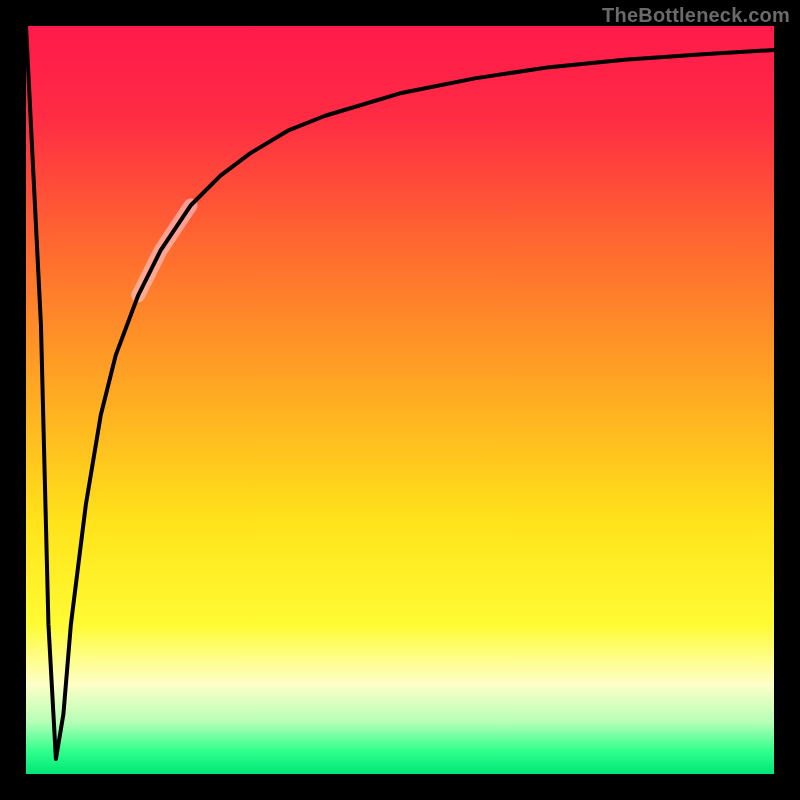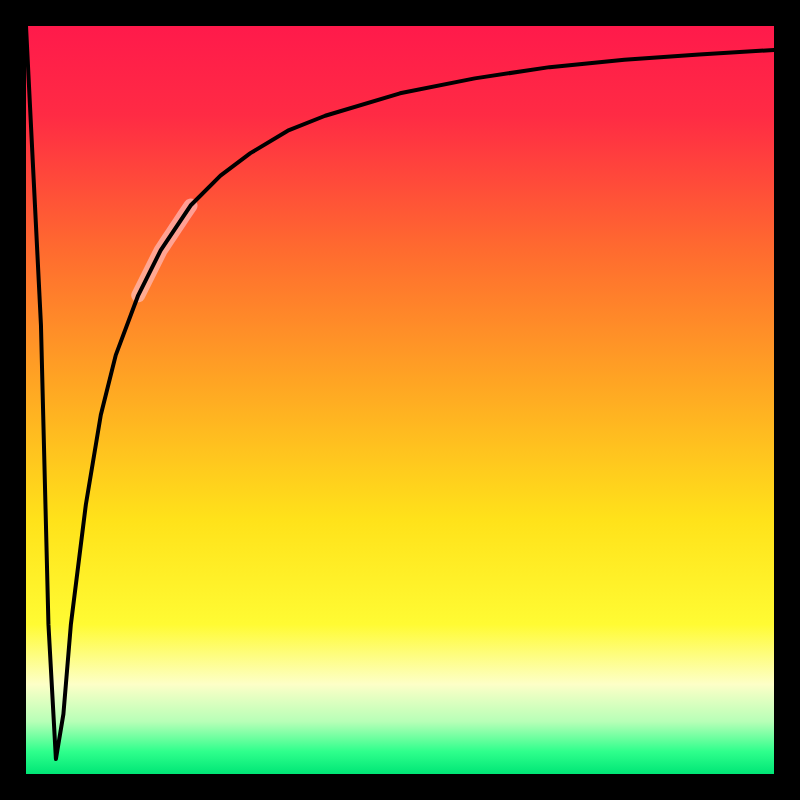--- a/index.html
+++ b/index.html
@@ -69,14 +69,15 @@
       <rect x="0" y="0" width="748" height="748" fill="url(#bg-grad)"></rect>
     </svg>
 
     <svg viewBox="0 0 748 748" preserveAspectRatio="none">
       <path id="highlight-path" fill="none" stroke-linecap="round" d="M112.20 269.28 L115.94 261.80 L119.68 254.32 L123.42 246.84 L127.16 239.36 L130.90 231.88 L134.64 224.40 L138.38 218.79 L142.12 213.18 L145.86 207.57 L149.60 201.96 L153.34 196.35 L157.08 190.74 L160.82 185.13 L164.56 179.52" stroke="rgba(255,195,200,0.65)" stroke-width="14"></path>
       <path id="curve-path" fill="none" stroke-linejoin="round" stroke-linecap="round" d="M0.00 0.00 L14.96 299.20 L22.44 598.40 L29.92 733.04 L37.40 688.16 L44.88 598.40 L59.84 478.72 L74.80 388.96 L89.76 329.12 L112.20 269.28 L134.64 224.40 L164.56 179.52 L194.48 149.60 L224.40 127.16 L261.80 104.72 L299.20 89.76 L374.00 67.32 L448.80 52.36 L523.60 41.14 L598.40 33.66 L673.20 28.42 L748.00 23.94" stroke="#000000" stroke-width="4"></path>
     </svg>
 
   </div>
 
+  <div class="attribution">TheBottleneck.com</div>
 
 </div>
 
 </body></html>

